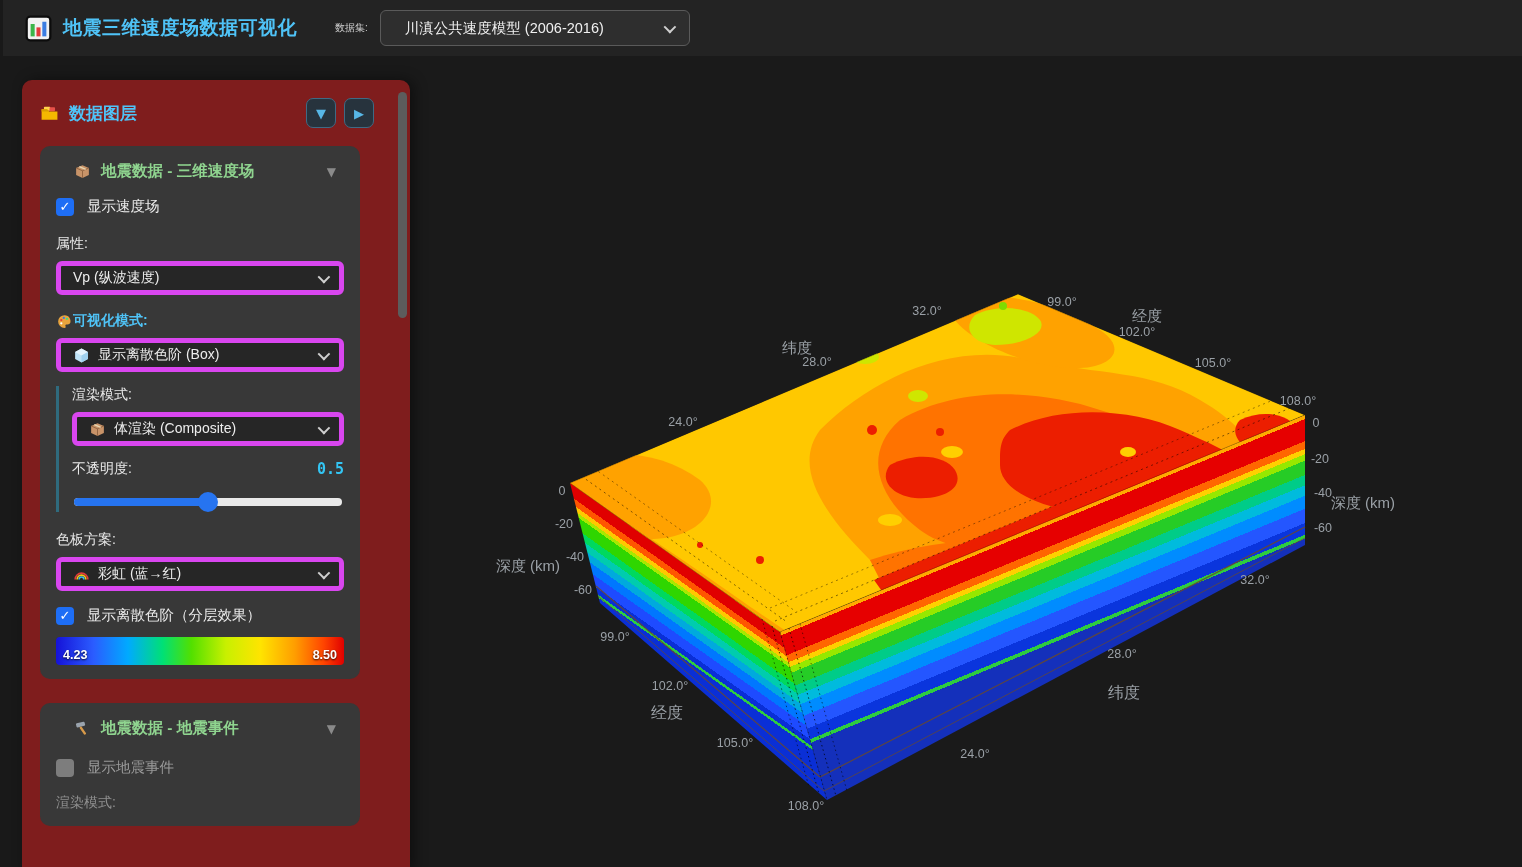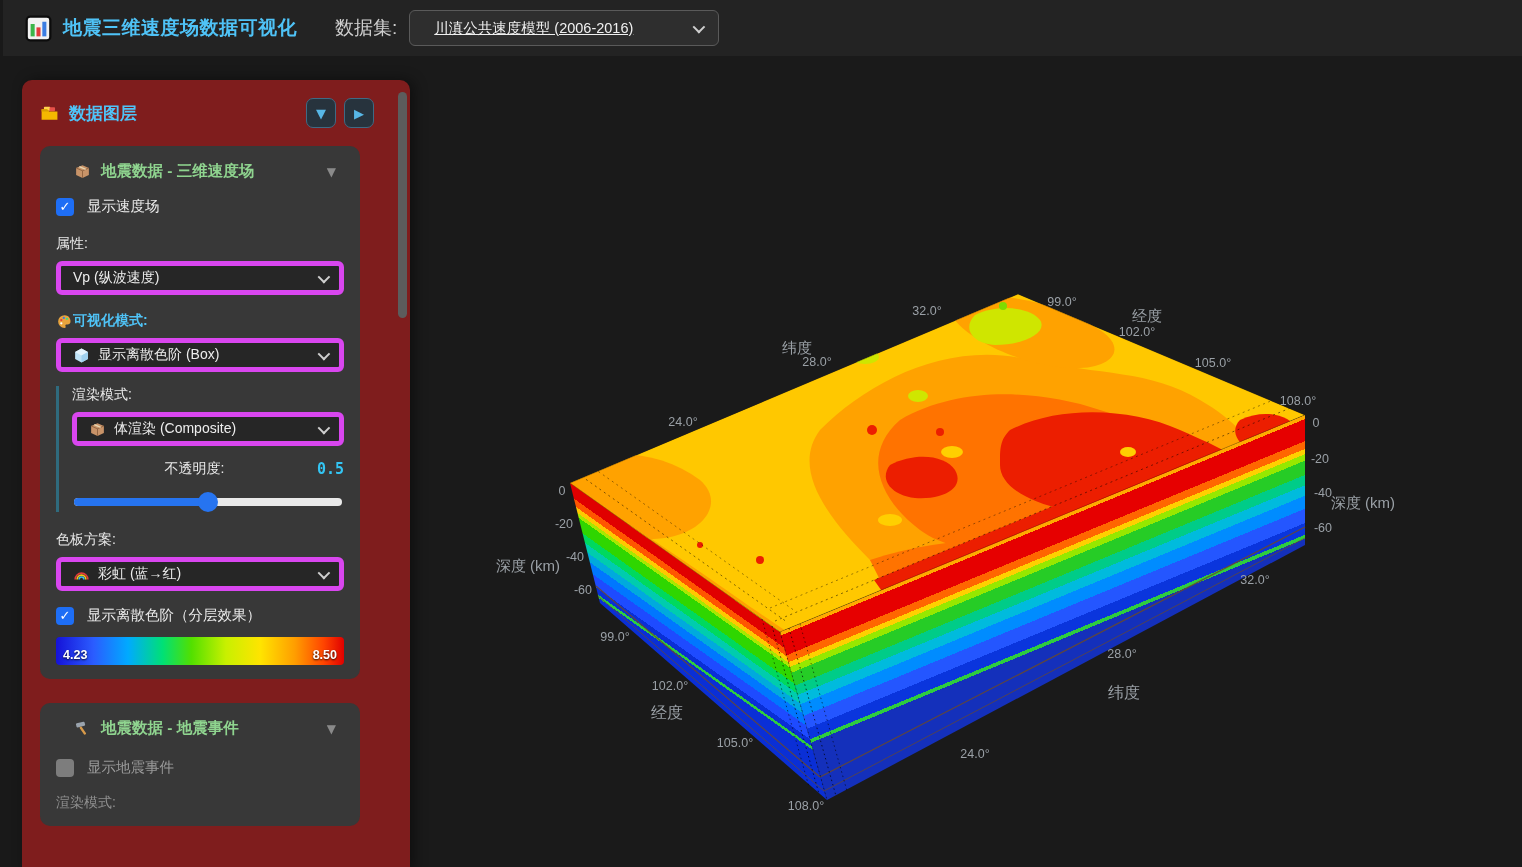--- a/index.html
+++ b/index.html
@@ -4,25 +4,25 @@
 <style>
   * { margin:0; padding:0; box-sizing:border-box; }
   html,body { width:1522px; height:867px; overflow:hidden; background:#191919;
     font-family:"Liberation Sans","DejaVu Sans",sans-serif; }
 
   
   .header { position:absolute; left:3px; top:0; width:1522px; height:56px;
     background:#232323; display:flex; align-items:center; padding-left:22px; z-index:5; }
   .app-icon { width:27px; height:27px; flex:0 0 auto; }
   .app-title { color:#4fc3f7; font-size:19px; font-weight:bold; margin-left:11px; letter-spacing:.5px; }
-  .ds-label { color:#cfcfcf; font-size:19px; margin-left:38px; }
+  .ds-label { color:#cfcfcf; font-size:10px; margin-left:38px; }
   .ds-select { margin-left:12px; width:310px; height:36px; background:#2e2e2e;
     border:1px solid #5a5a5a; border-radius:6px; display:flex; align-items:center;
     color:#f0f0f0; font-size:14.5px; font-weight:500; padding:0 16px 0 24px; cursor:pointer; }
-  .ds-select .sel-text { flex:1; text-align:left;text-decoration:underline; }
+  .ds-select .sel-text { flex:1; text-align:left; }
 
   .chev { width:9px; height:9px; border-right:2px solid #cfcfcf; border-bottom:2px solid #cfcfcf;
     transform:rotate(45deg) translateY(-2px); flex:0 0 auto; margin-left:10px; }
 
   
   .viewport { position:absolute; left:410px; top:56px; width:1112px; height:811px; background:#1a1a1a; }
   .viewport svg { display:block; }
 
   
   .panel { position:absolute; left:22px; top:80px; width:388px; height:791px;
@@ -53,21 +53,21 @@
   .fld-label.accent { color:#4fc3f7; font-weight:bold; display:flex; align-items:center; margin-top:17px; }
   .fld-label.dim { color:#8f8f8f; }
 
   .select { margin-top:8px; height:34px; background:#262626; border:5px solid #d946ef; border-radius:6px;
     display:flex; align-items:center; padding:0 12px; color:#ededed; font-size:14px; cursor:pointer; gap:8px; }
   .select .sel-text { flex:1; }
 
   .subsec { margin-top:14px; border-left:3px solid #2f6b7e; padding-left:13px; }
 
   .op-row { display:flex; align-items:center; margin-top:14px; }
-  .op-row .fld-label { margin-top:0; flex:1;text-align:center; }
+  .op-row .fld-label { margin-top:0; flex:1; }
   .op-value { color:#33c5f3; font-family:"DejaVu Sans Mono","Liberation Mono",monospace;
     font-size:15px; font-weight:bold; }
   .slider { position:relative; margin:14px 2px 4px 2px; height:20px; cursor:pointer; }
   .slider .track { position:absolute; left:0; right:0; top:6px; height:8px; background:#e9e9e9; border-radius:4px; }
   .slider .fill { position:absolute; left:0; top:6px; height:8px; background:#2674f0; border-radius:4px 0 0 4px; }
   .slider .thumb { position:absolute; top:0; width:20px; height:20px; border-radius:50%; background:#2674f0; }
 
   .colorbar { position:relative; margin-top:12px; height:28px; border-radius:4px; overflow:hidden; }
   .cb-min,.cb-max { position:absolute; bottom:3px; color:#fff; font-size:12.5px; font-weight:bold;
     text-shadow:0 1px 2px rgba(0,0,0,.85); }

